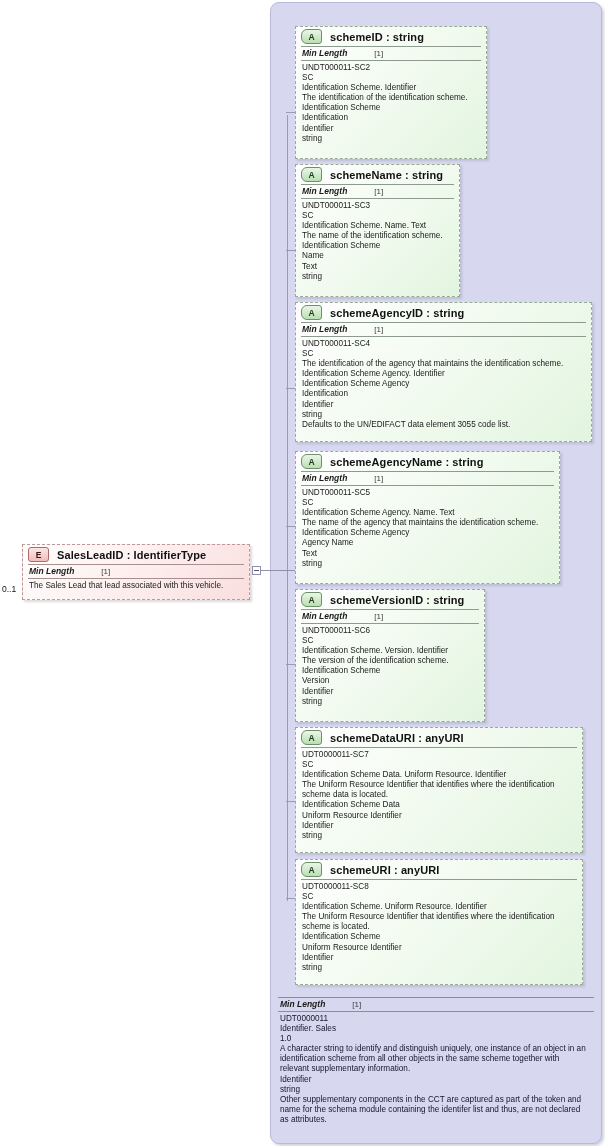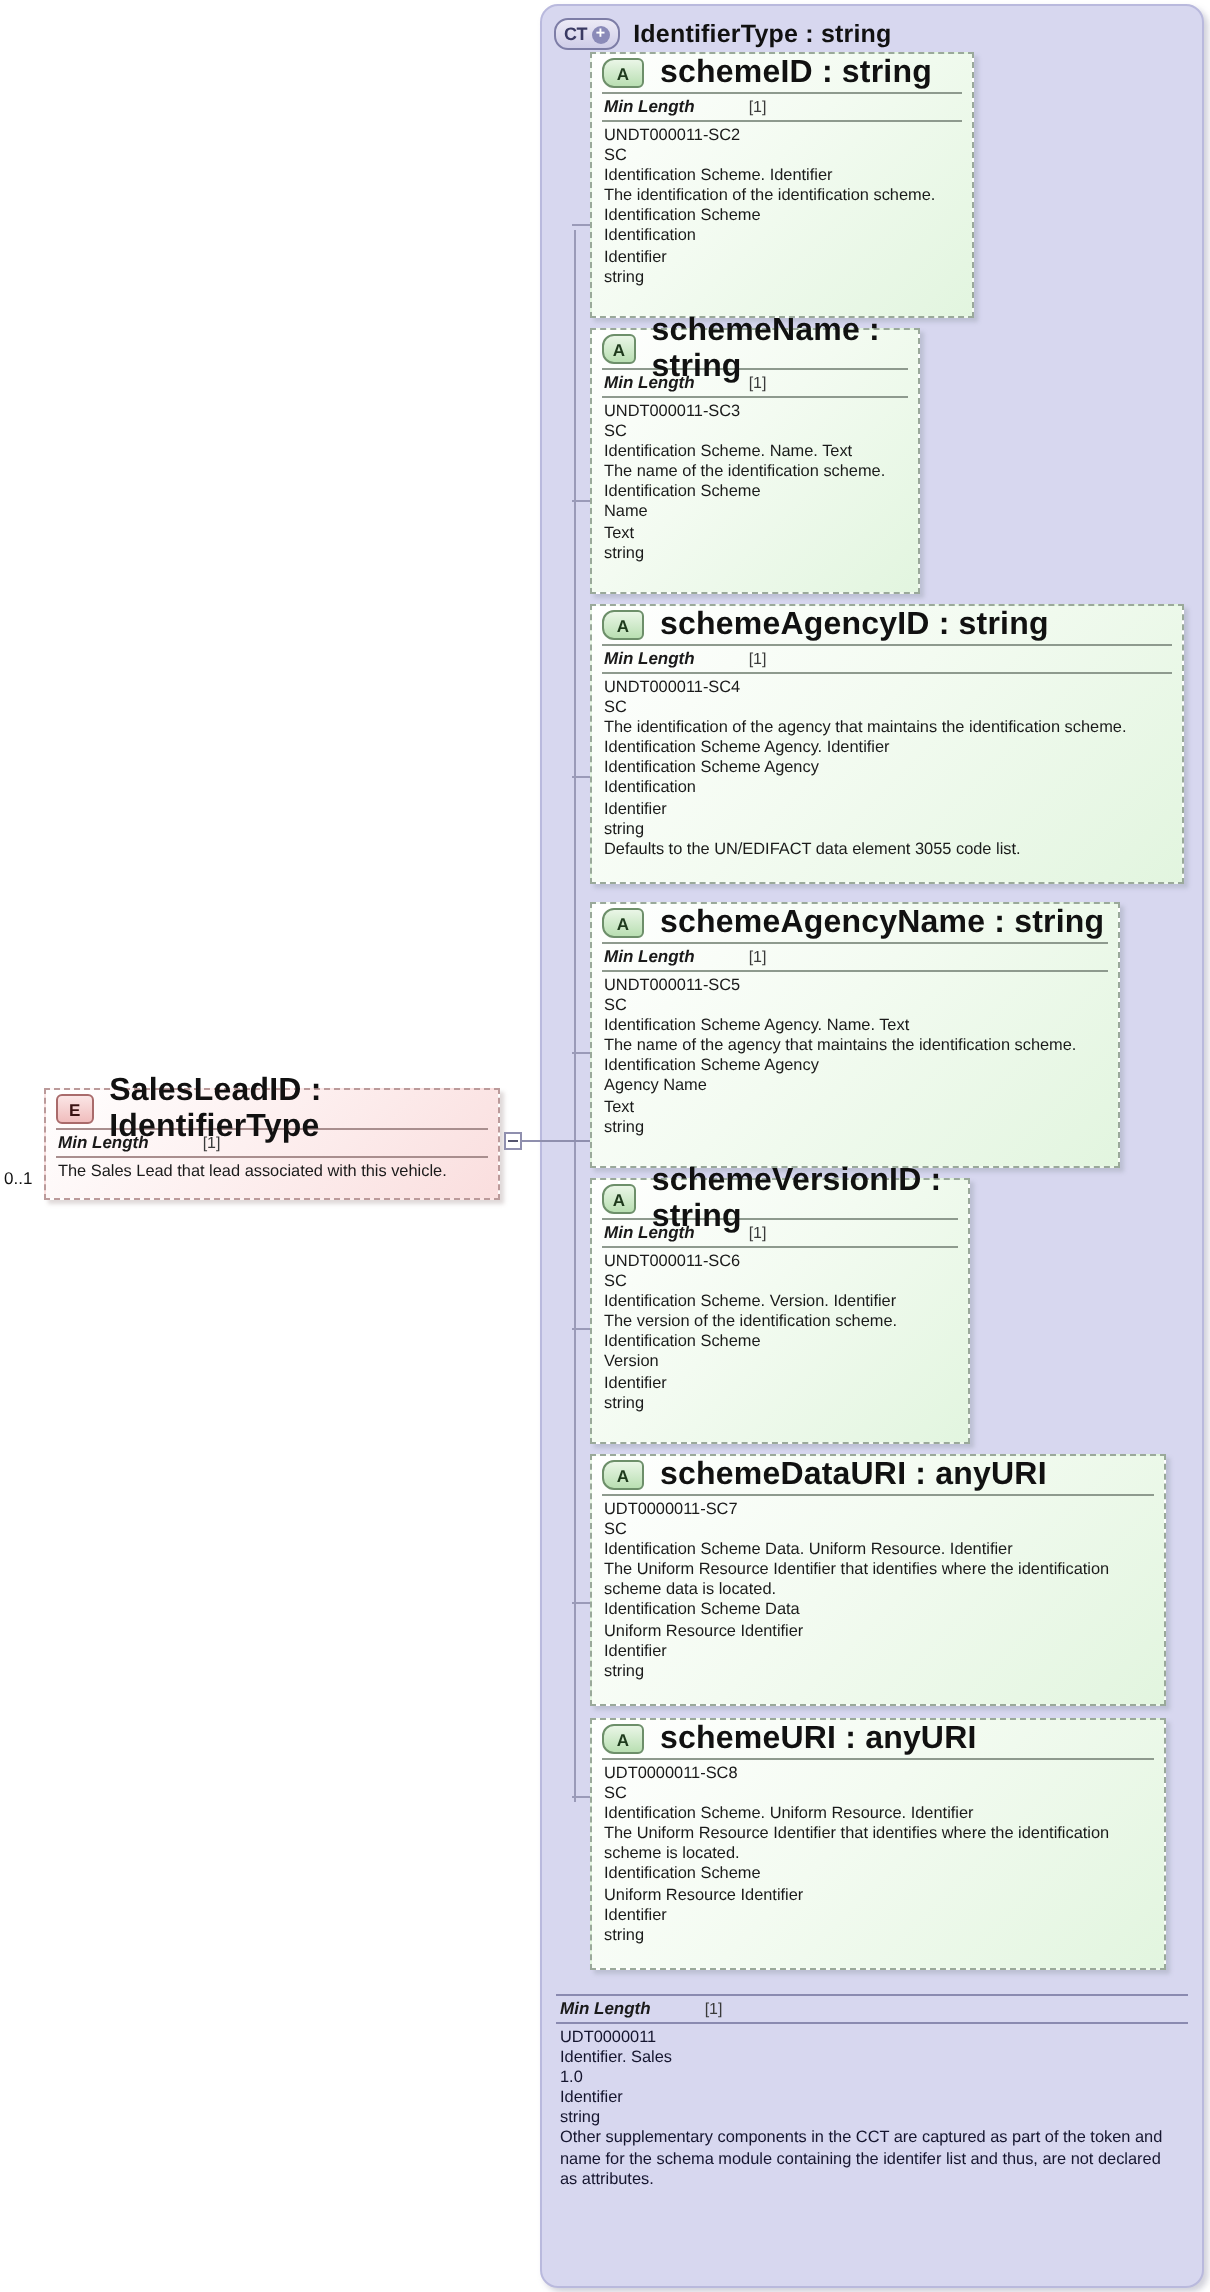--- a/index.html
+++ b/index.html
@@ -50,21 +50,21 @@
     display:flex;align-items:center;gap:8px;
     padding:3px 6px 3px 5px;height:19px;box-sizing:border-box;
   }
   .a-badge{
     display:inline-flex;align-items:center;justify-content:center;
     width:19px;height:13px;border-radius:6px 3px 3px 6px;
     background:linear-gradient(#eaf6e7,#b9dfb2);
     border:1px solid #6d8f6a;
     font-size:8.5px;font-weight:bold;color:#1e3a1c;
   }
-  .attr-title{font-size:16px;font-weight:bold;color:#111;letter-spacing:.1px;}
+  .attr-title{font-size:11px;font-weight:bold;color:#111;letter-spacing:.1px;}
 
   .rule{height:1px;background:#8e9a8e;margin:0 5px;}
   .rule-lite{height:1px;background:#8e9a8e;margin:0 5px;}
 
   .minlen{
     display:flex;align-items:baseline;gap:27px;
     padding:1px 6px 2px 6px;
     font-size:8.5px;font-style:italic;font-weight:bold;color:#1a1a1a;
   }
   .minlen .card{font-style:normal;font-weight:normal;font-size:8px;color:#3a3a3a;}
@@ -106,27 +106,20 @@
     position:absolute;font-size:8.5px;color:#111;font-family:"Liberation Sans",sans-serif;
   }
 </style>
 </head>
 <body>
 
 <div class="canvas">
 
   <div class="box ct-container">
 
-    <div class="ct-header">
-      <span class="ct-badge">
-        <span>CT</span>
-        <span class="plus">+</span>
-      </span>
-      <span class="ct-title">IdentifierType : string</span>
-    </div>
 
     <div class="vline" style="left:16px;top:112px;height:786px;"></div>
   </div>
 
   <div class="hline" style="left:286px;top:112px;width:9px;"></div>
   <div class="hline" style="left:286px;top:250px;width:9px;"></div>
   <div class="hline" style="left:286px;top:388px;width:9px;"></div>
   <div class="hline" style="left:286px;top:526px;width:9px;"></div>
   <div class="hline" style="left:286px;top:664px;width:9px;"></div>
   <div class="hline" style="left:286px;top:801px;width:9px;"></div>
@@ -288,20 +281,21 @@
     <div class="rule" style="margin:0;background:#8a8ab0;"></div>
     <div class="minlen" style="padding-left:2px;">
       <span>Min Length</span>
       <span class="card">[1]</span>
     </div>
     <div class="rule" style="margin:0;background:#8a8ab0;"></div>
     <div class="doc" style="padding-left:2px;color:#15152e;">
       <div>UDT0000011</div>
       <div>Identifier. Sales</div>
       <div>1.0</div>
+      <div>A character string to identify and distinguish uniquely, one instance of an object in an identification scheme from all other objects in the same scheme together with relevant supplementary information.</div>
       <div>Identifier</div>
       <div>string</div>
       <div>Other supplementary components in the CCT are captured as part of the token and name for the schema module containing the identifer list and thus, are not declared as attributes.</div>
     </div>
   </div>
 
   <div class="box elem" style="left:22px;top:544px;width:228px;height:56px;">
     <div class="attr-head">
       <span class="e-badge">E</span>
       <span class="attr-title">SalesLeadID : IdentifierType</span>

